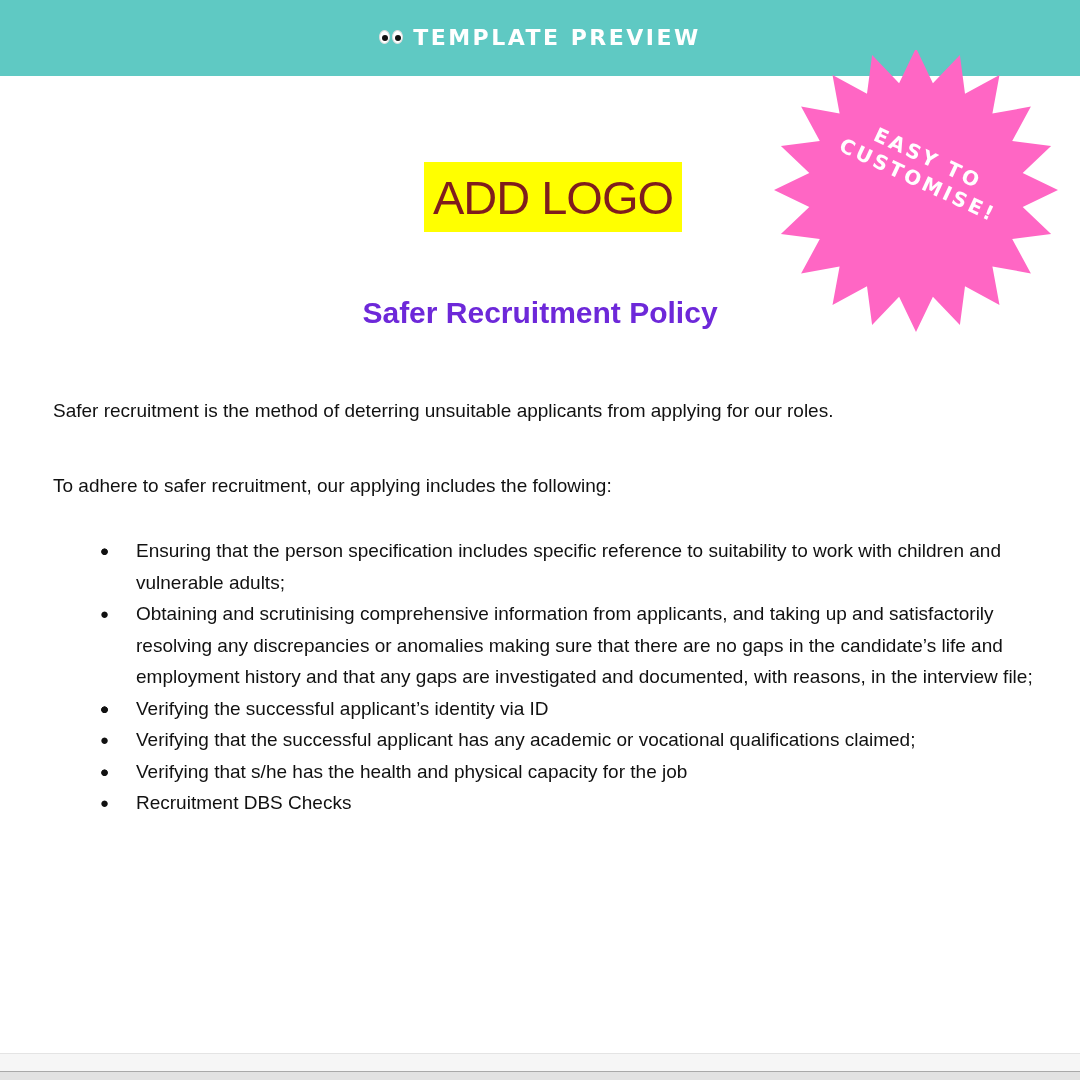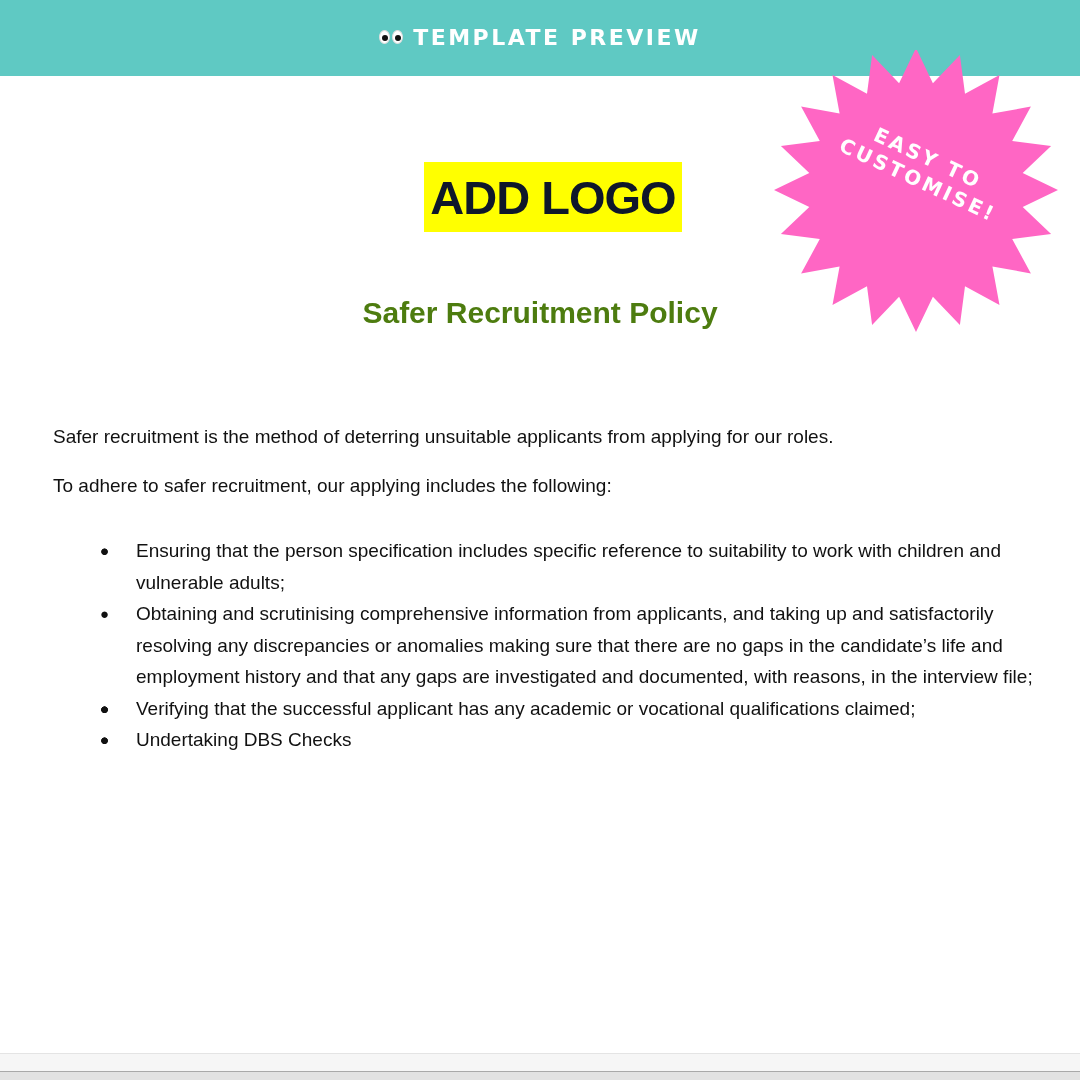--- a/index.html
+++ b/index.html
@@ -37,26 +37,26 @@
     transform: rotate(25deg);
     color: #fff; font-family: "DejaVu Sans", sans-serif; font-weight: bold;
     text-align: center; font-size: 20px; letter-spacing: 3px; line-height: 24px;
   }
   .logo {
     position: absolute; left: 424px; top: 162px; height: 70px; width: 258px;
     background: #ffff00;
     display: flex; align-items: center; justify-content: center;
   }
   .logo span {
-    font-family: "Liberation Sans", sans-serif; font-weight: bold; font-size: 47px;
-    color: #0f172a; letter-spacing: -1px;
+    font-family: "Liberation Sans", sans-serif; font-weight: normal; font-size: 47px;
+    color: #7f1d1d; letter-spacing: -1px;
   }
   .title {
     position: absolute; left: 0; width: 1080px; top: 296px; text-align: center;
-    font-weight: bold; font-size: 30px; color: #4d7c0f;
+    font-weight: bold; font-size: 30px; color: #6d28d9;
   }
   .para {
     position: absolute; left: 53px; font-size: 19px; color: #111;
   }
   .list {
     position: absolute; left: 98px; top: 535px; width: 950px;
     margin: 0; padding: 0; list-style: none;
   }
   .list li {
     position: relative; padding-left: 38px; font-size: 19px; line-height: 31.5px; color: #111;
@@ -85,34 +85,34 @@
     <span class="banner-text">TEMPLATE PREVIEW</span>
   </div>
 </div>
 
 <div class="logo">
   <span>ADD LOGO</span>
 </div>
 
 <div class="title">Safer Recruitment Policy</div>
 
-<div class="para" style="top:426px;">Safer recruitment is the method of deterring unsuitable applicants from applying for our roles.</div>
+<div class="para" style="top:400px;">Safer recruitment is the method of deterring unsuitable applicants from applying for our roles.</div>
 <div class="para" style="top:475px;">To adhere to safer recruitment, our applying includes the following:</div>
 
 <ul class="list">
   <li><span class="bullet">●</span></li>
   <li><span class="bullet">●</span><span>Ensuring that the person specification includes specific reference to suitability to work with children and vulnerable adults;</span></li>
   <li><span class="bullet">●</span><span>Obtaining and scrutinising comprehensive information from applicants, and taking up and satisfactorily resolving any discrepancies or anomalies making sure that there are no gaps in the candidate’s life and employment history and that any gaps are investigated and documented, with reasons, in the interview file;</span></li>
   <li><span class="bullet">●</span></li>
   <li><span class="bullet">●</span></li>
-  <li><span class="bullet">●</span></li>
+  <li><span class="bullet">●</span><span>Verifying the successful applicant’s identity via ID</span></li>
   <li><span class="bullet">●</span><span>Verifying that the successful applicant has any academic or vocational qualifications claimed;</span></li>
   <li><span class="bullet">●</span></li>
-  <li><span class="bullet">●</span></li>
-  <li><span class="bullet">●</span><span>Undertaking DBS Checks</span></li>
+  <li><span class="bullet">●</span><span>Verifying that s/he has the health and physical capacity for the job</span></li>
+  <li><span class="bullet">●</span><span>Recruitment DBS Checks</span></li>
 </ul>
 
 <div class="burst">
   <svg width="290" height="285" viewBox="0 0 290 285">
     <polygon id="starpoly" fill="#ff66c4" points="143.0,-2.0 159.9,33.3 186.9,4.9 192.0,43.8 226.5,25.1 219.4,63.6 257.9,56.5 239.2,91.0 278.1,96.1 249.7,123.1 285.0,140.0 249.7,156.9 278.1,183.9 239.2,189.0 257.9,223.5 219.4,216.4 226.5,254.9 192.0,236.2 186.9,275.1 159.9,246.7 143.0,282.0 126.1,246.7 99.1,275.1 94.0,236.2 59.5,254.9 66.6,216.4 28.1,223.5 46.8,189.0 7.9,183.9 36.3,156.9 1.0,140.0 36.3,123.1 7.9,96.1 46.8,91.0 28.1,56.5 66.6,63.6 59.5,25.1 94.0,43.8 99.1,4.9 126.1,33.3"></polygon>
   </svg>
   <div class="burst-text">
     <div>EASY TO</div>
     <div>CUSTOMISE!</div>
   </div>

